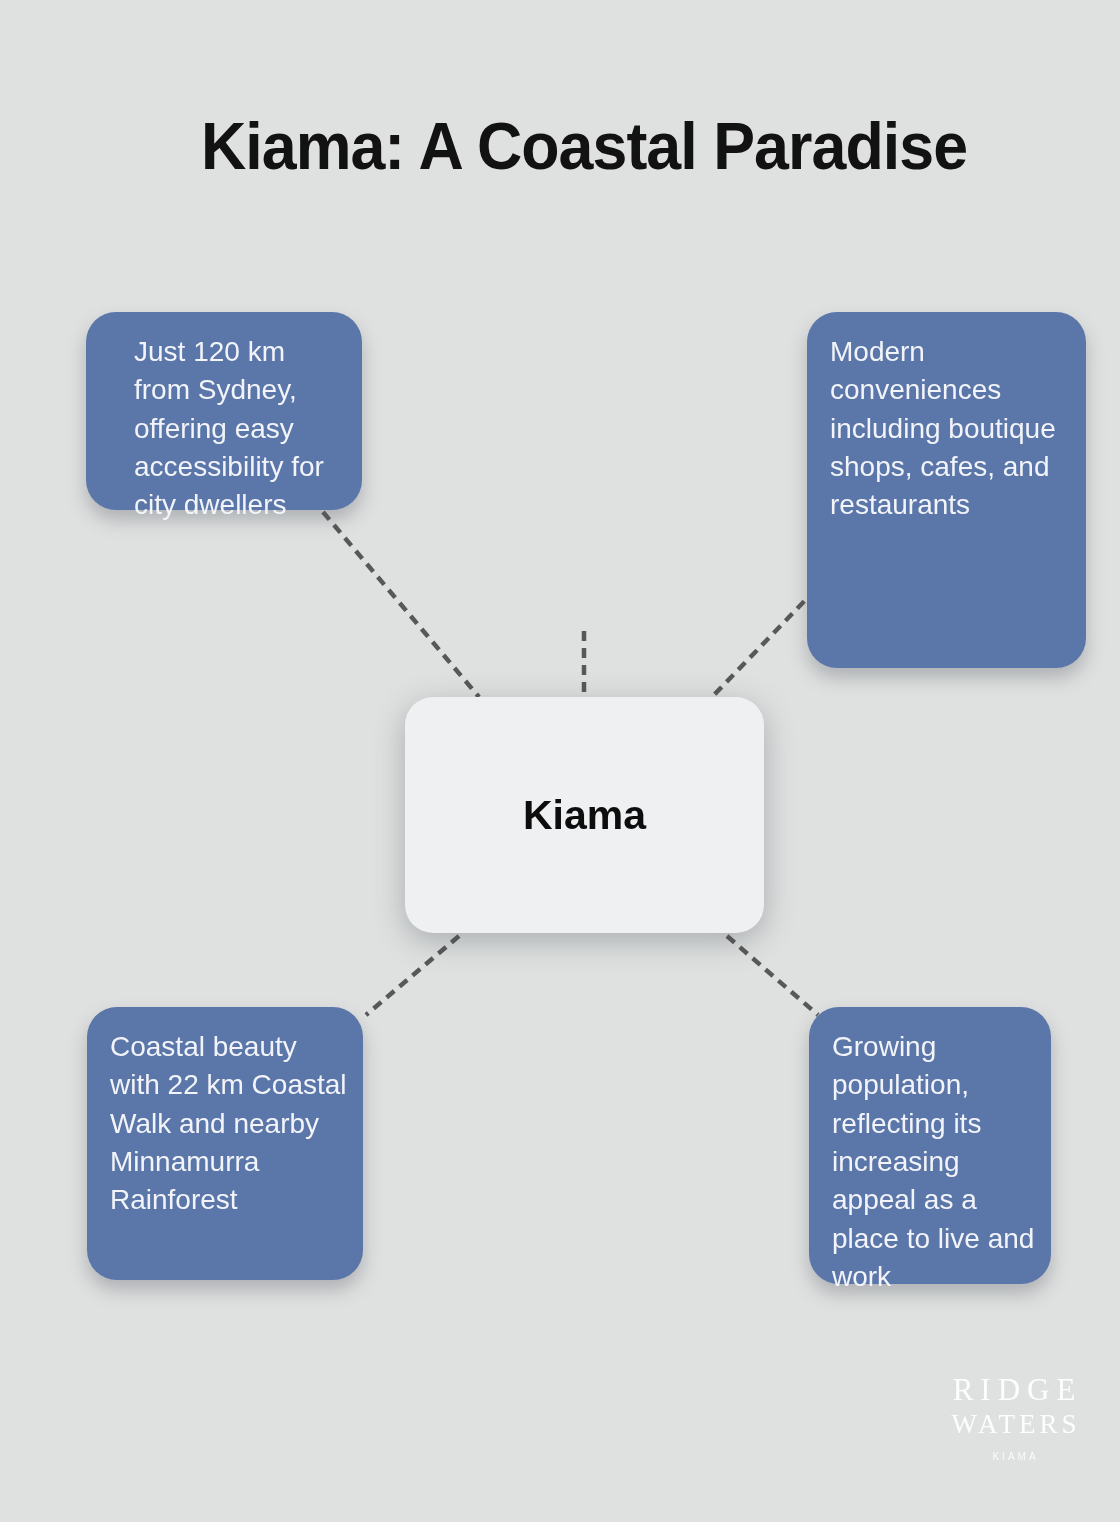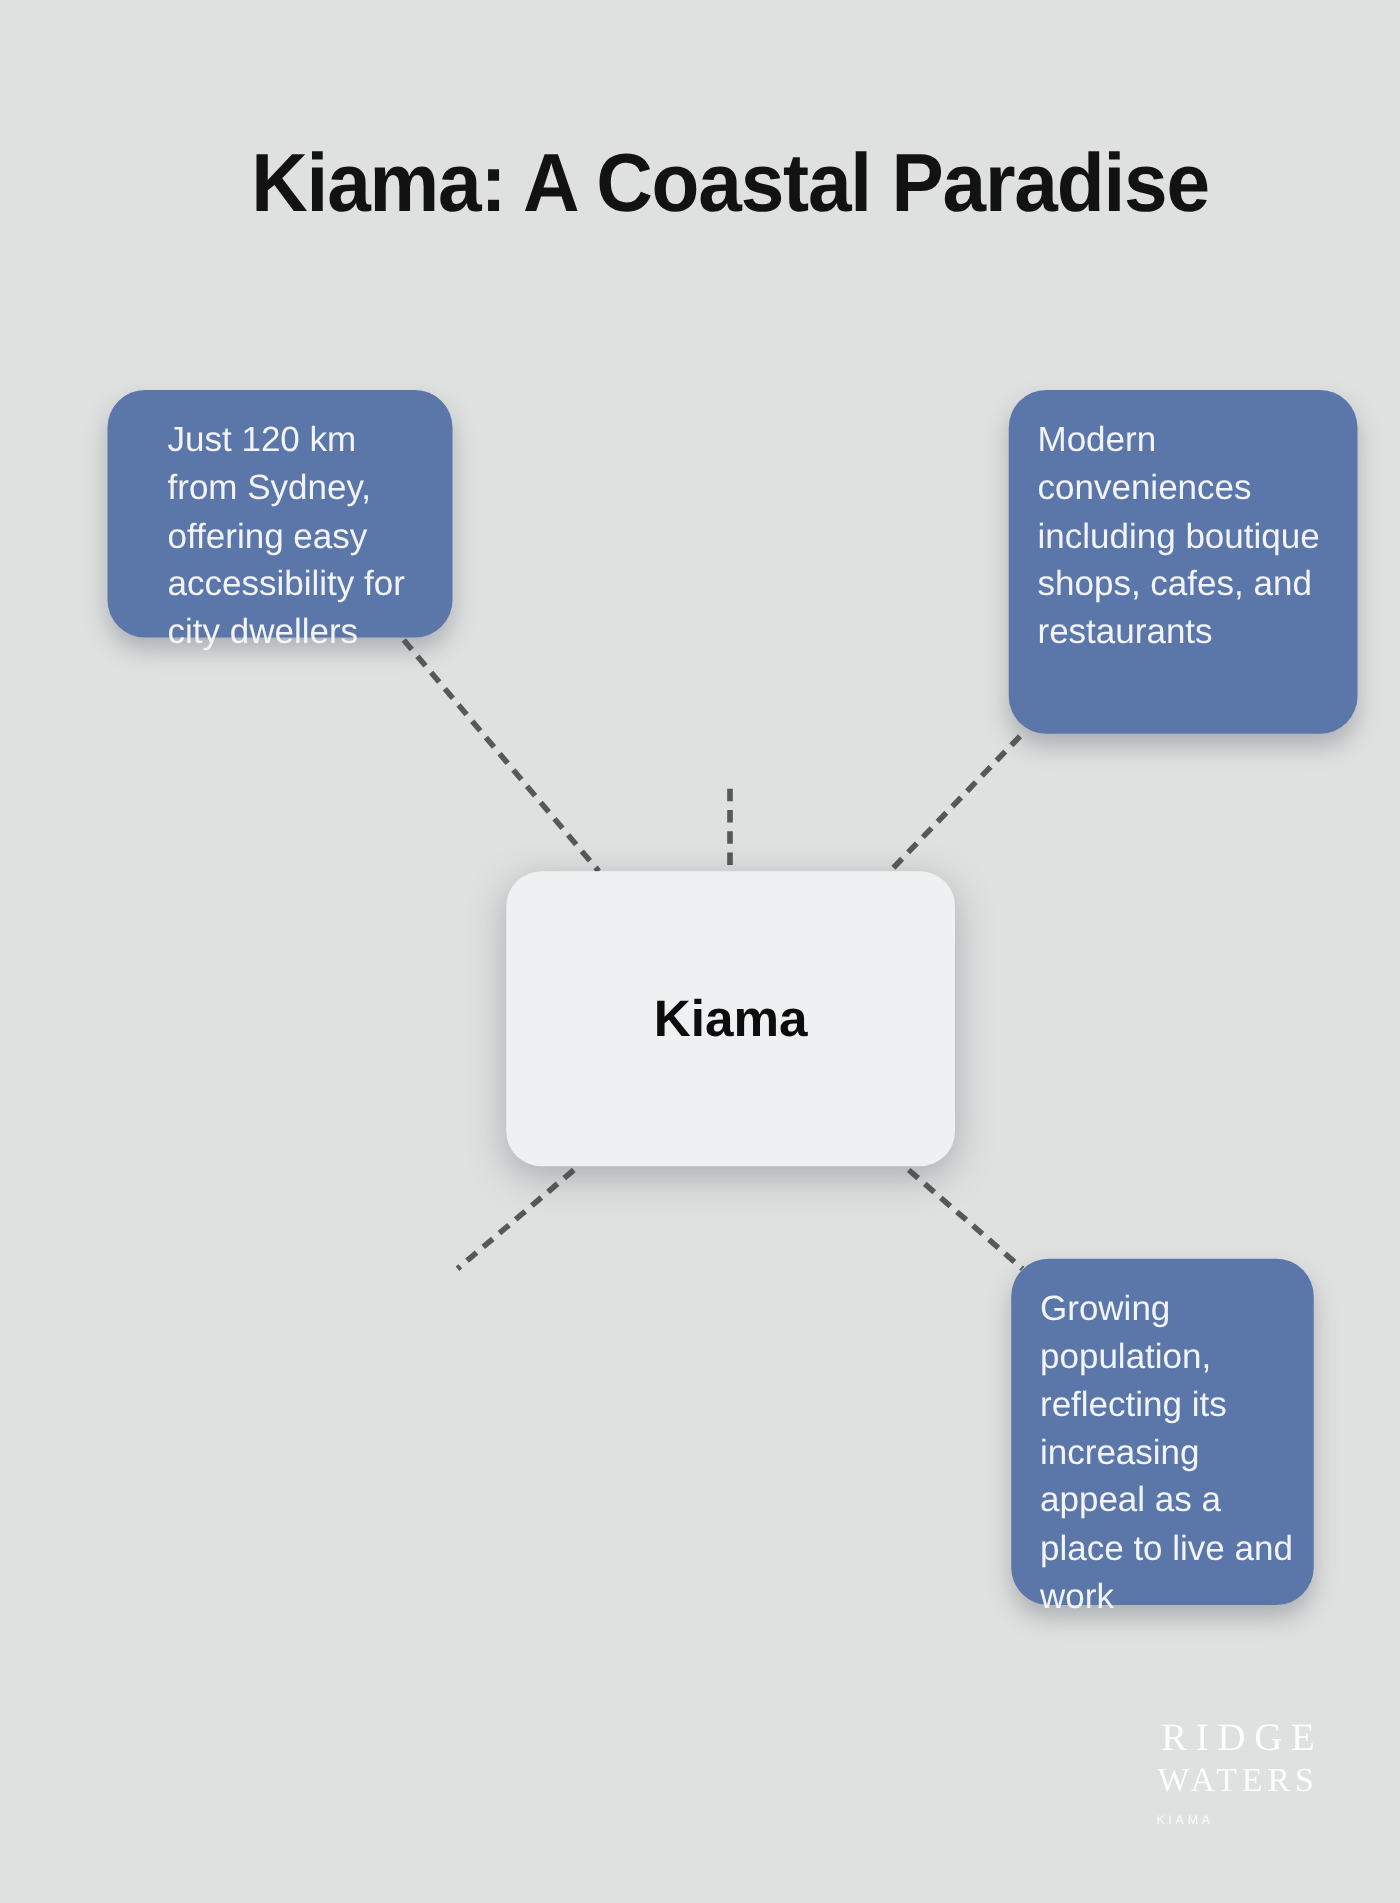--- a/index.html
+++ b/index.html
@@ -42,41 +42,41 @@
     background:var(--node-fill);
     border-radius:30px;
     color:var(--node-text);
     font-size:28px;
     line-height:1.37;
     padding:21px 16px 20px 23px;
     box-shadow:0 10px 18px rgba(85,90,100,.35);
   }
   .node-tl{left:62px;  top:312px; width:276px; height:198px;padding-left:48px;}
   .node-tm{left:429px; top:312px; width:276px; height:313px;}
-  .node-tr{left:783px; top:312px; width:279px; height:275px;}
+  .node-tr{left:783px; top:312px; width:279px; height:356px;}
   .node-bl{left:63px;  top:1007px;width:276px; height:273px;}
   .node-br{left:785px; top:1007px;width:242px; height:277px;}
   .center-node{
     position:absolute;
     left:381px;top:697px;width:359px;height:236px;
     background:var(--center-fill);
     border-radius:28px;
     box-shadow:0 8px 30px rgba(70,75,85,.35);
     display:flex;align-items:center;justify-content:center;
   }
   .center-label{
     font-size:41px;
     font-weight:700;
     color:var(--center-text);
     letter-spacing:0;
   }
   .logo{
     position:absolute;
     left:898px;top:1374px;width:184px;
-    text-align:left;
+    text-align:center;
     color:var(--logo-text);
     font-family:"Liberation Serif","DejaVu Serif",serif;
     line-height:1;
   }
   .logo-ridge{font-size:31px;letter-spacing:7px;text-indent:7px;}
   .logo-waters{font-size:27px;letter-spacing:4px;text-indent:4px;margin-top:6px;}
   .logo-kiama{font-size:10px;letter-spacing:3px;text-indent:3px;margin-top:14px;opacity:.92;font-family:"Liberation Sans",sans-serif;}
 </style>
 </head>
 <body>
@@ -99,20 +99,23 @@
 
 
   <div class="node node-tr">
     <span>Modern conveniences including boutique shops, cafes, and restaurants</span>
   </div>
 
   <div class="center-node">
     <span class="center-label">Kiama</span>
   </div>
 
+  <div class="node node-bl">
+    <span>Coastal beauty with 22 km Coastal Walk and nearby Minnamurra Rainforest</span>
+  </div>
 
   <div class="node node-br">
     <span>Growing population, reflecting its increasing appeal as a place to live and work</span>
   </div>
 
   <div class="logo">
     <div class="logo-ridge">RIDGE</div>
     <div class="logo-waters">WATERS</div>
     <div class="logo-kiama">KIAMA</div>
   </div>

